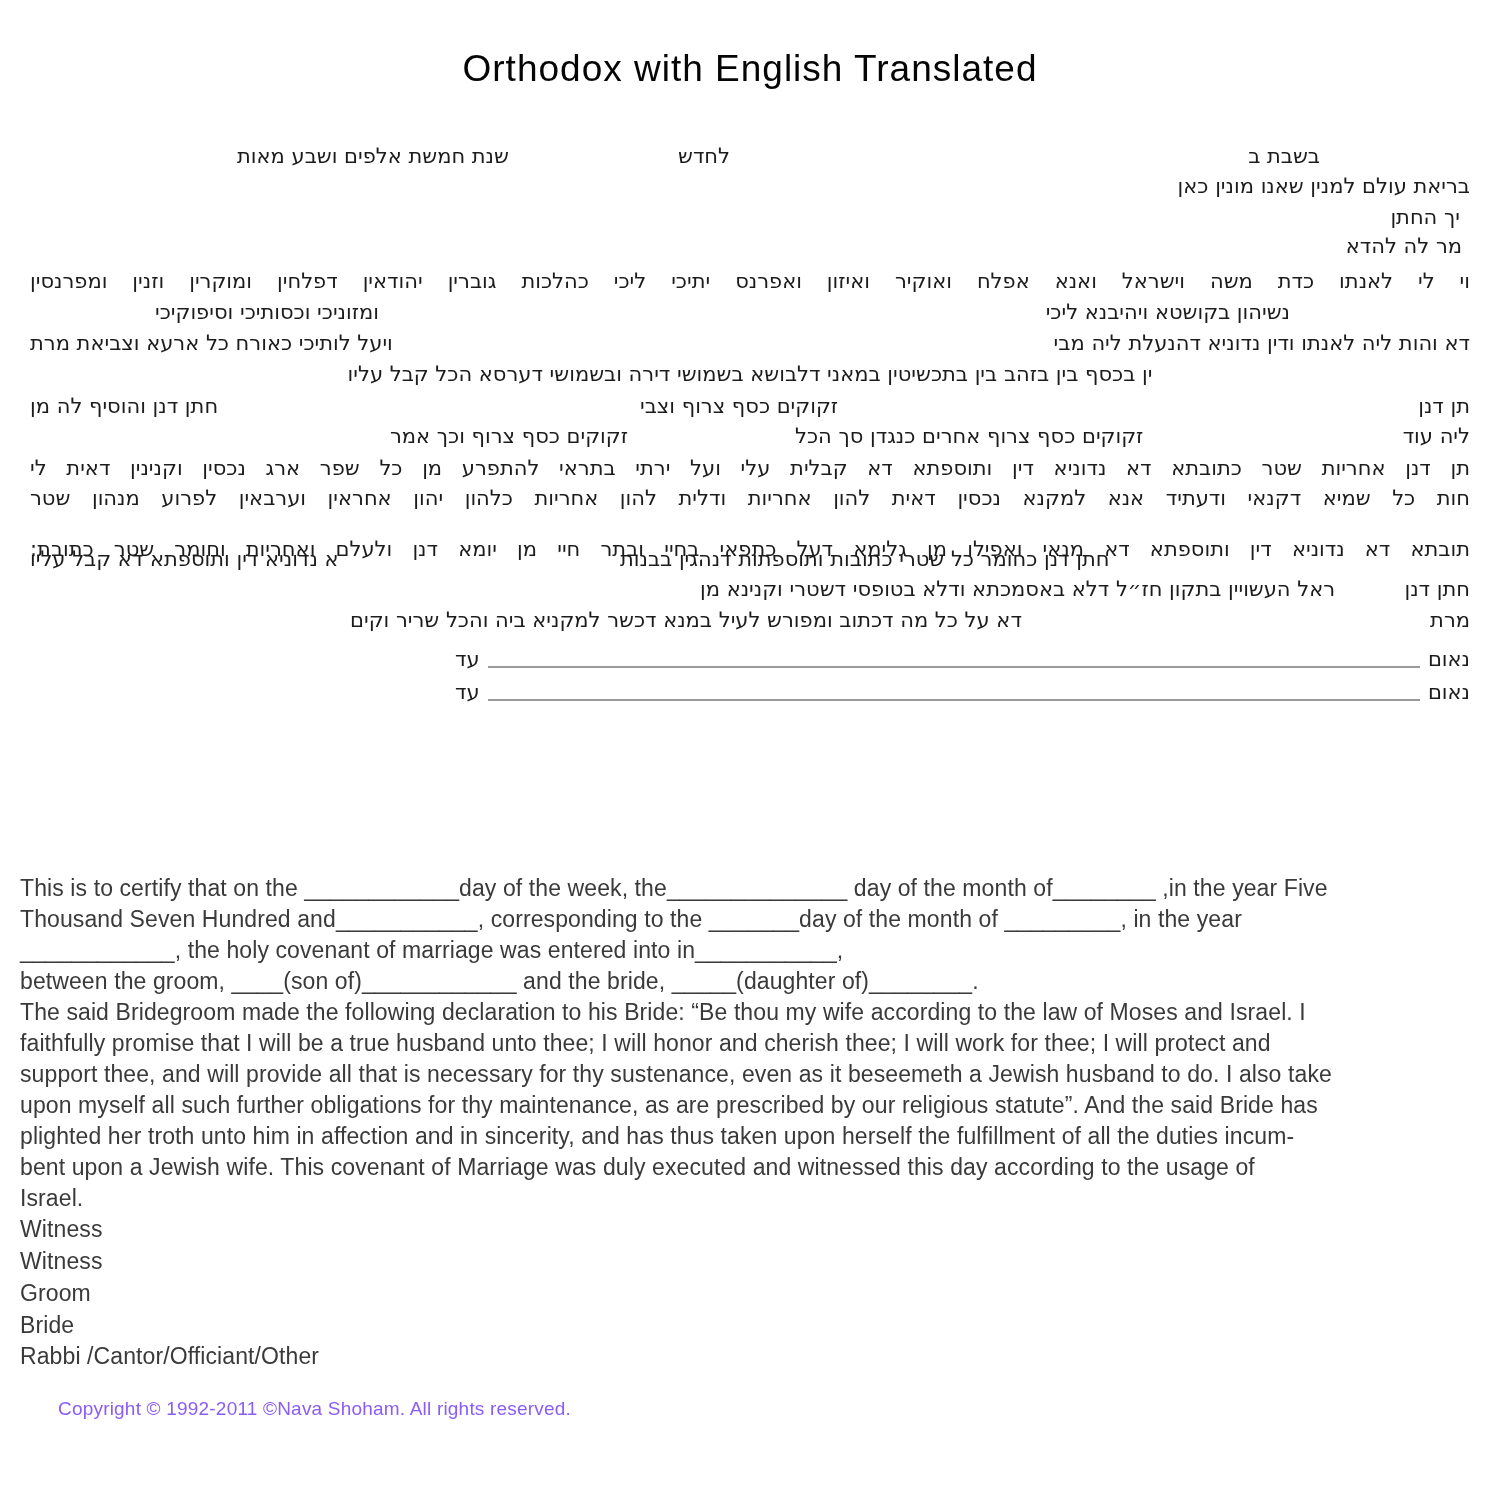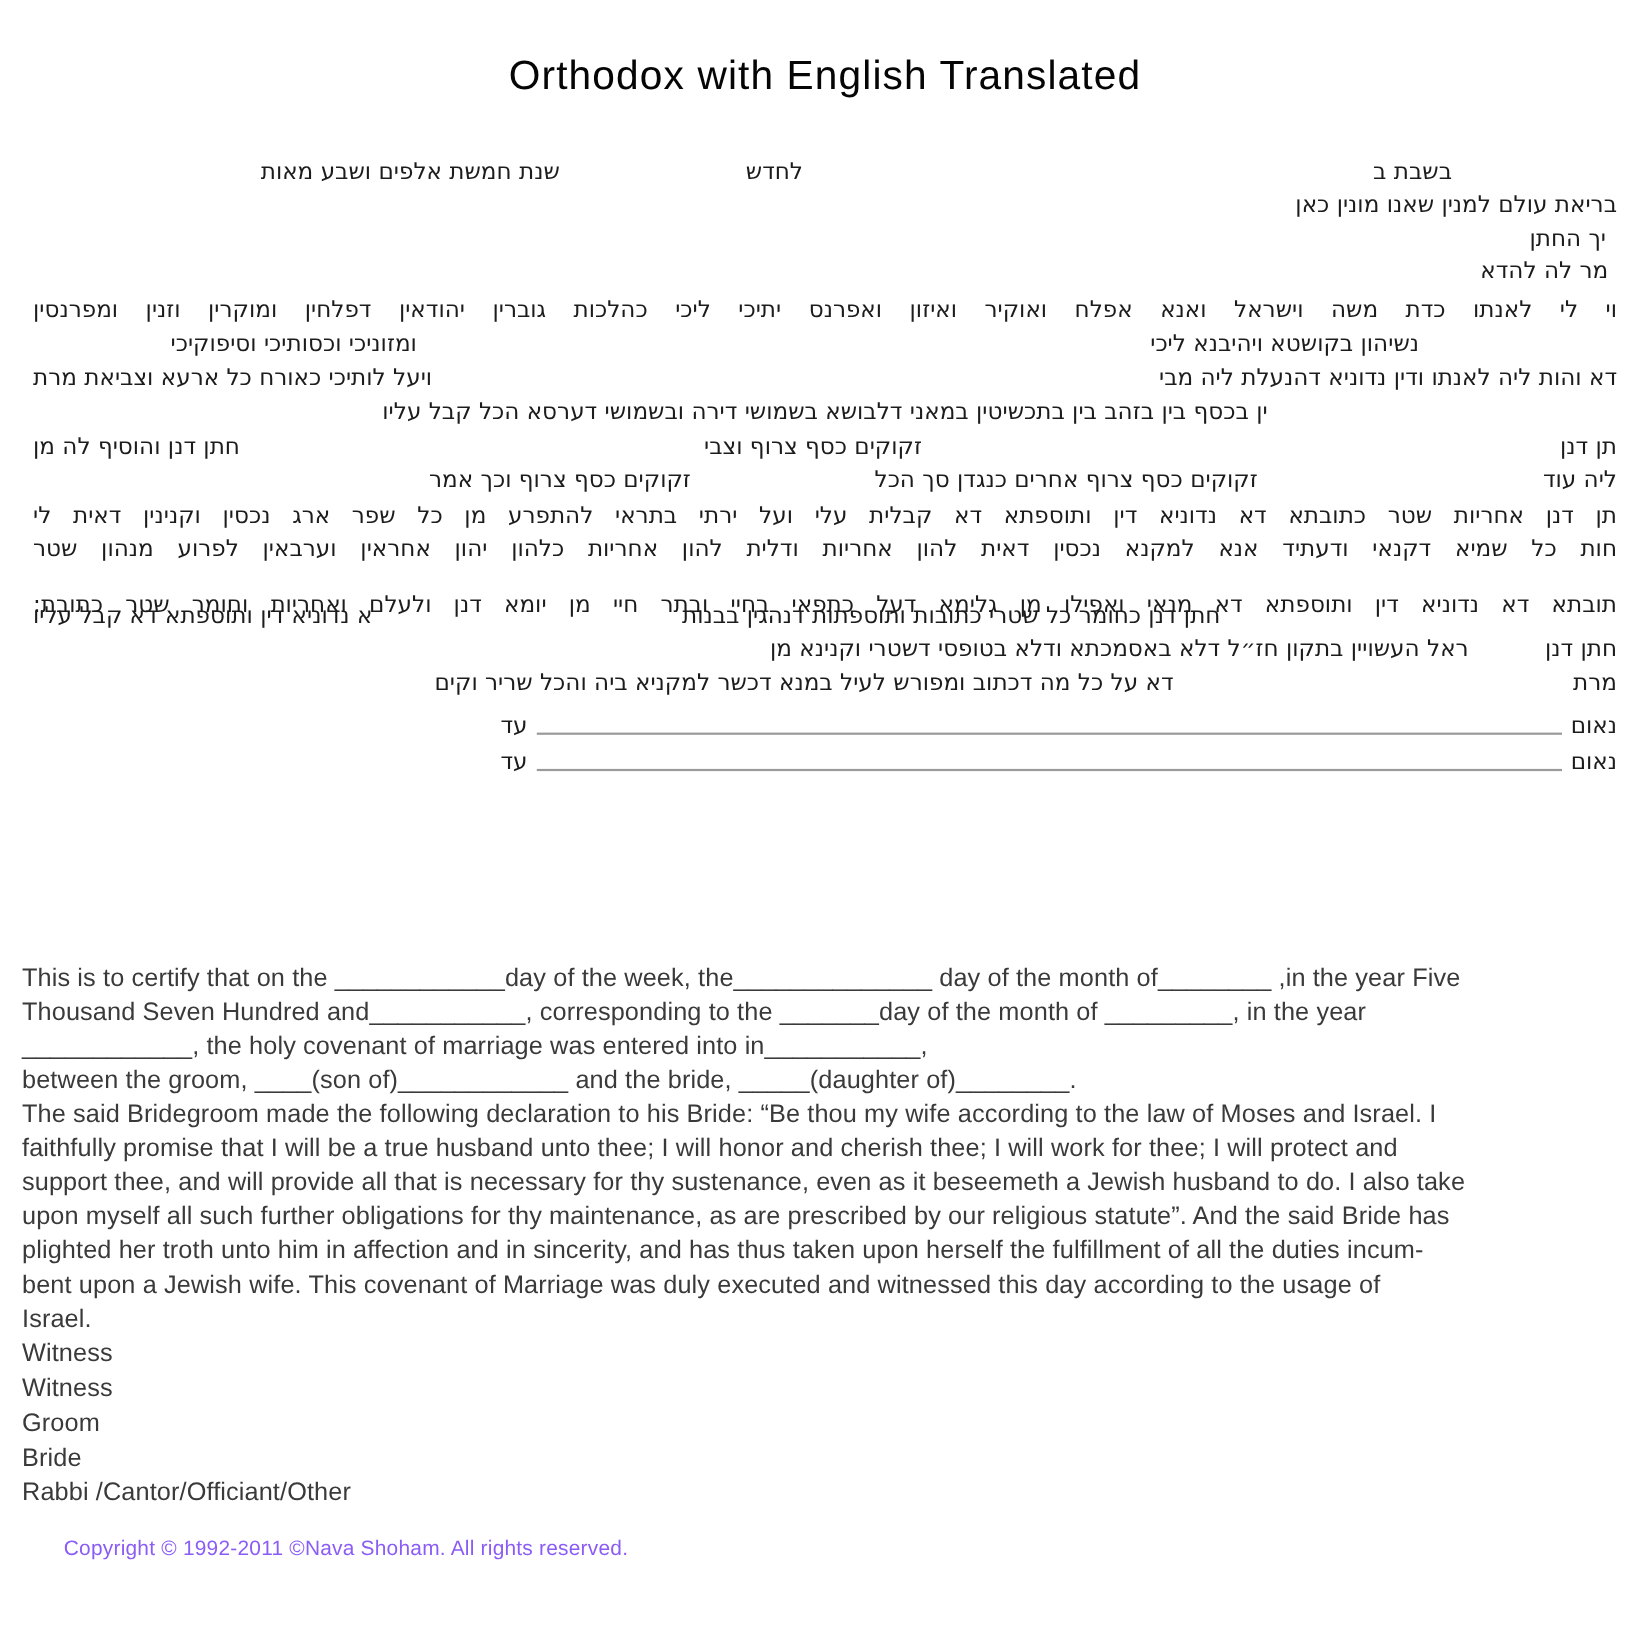--- a/index.html
+++ b/index.html
@@ -97,21 +97,21 @@
       <div class="heb-row" style="top: 405px;">
         <span class="heb-seg" style="left: 0px;">א נדוניא דין ותוספתא דא קבל עליו</span>
         <span class="heb-seg" style="left: 590px;">חתן דנן כחומר כל שטרי כתובות ותוספתות דנהגין בבנות</span>
       </div>
       <div class="heb-row" style="top: 435px;">
         <span class="heb-seg" style="right: 0px;">חתן דנן</span>
         <span class="heb-seg" style="left: 670px;">ראל העשויין בתקון חז״ל דלא באסמכתא ודלא בטופסי דשטרי וקנינא מן</span>
       </div>
       <div class="heb-row" style="top: 466px;">
         <span class="heb-seg" style="right: 0px;">מרת</span>
-        <span class="heb-seg" style="left: 320px; margin-left: 45px;">דא על כל מה דכתוב ומפורש לעיל במנא דכשר למקניא ביה והכל שריר וקים</span>
+        <span class="heb-seg" style="left: 320px;">דא על כל מה דכתוב ומפורש לעיל במנא דכשר למקניא ביה והכל שריר וקים</span>
       </div>
       <div class="heb-row" style="top: 505px;">
         <span class="heb-seg" style="right: 0px;">נאום</span>
         <div class="sig-rule" style="left: 458px; width: 932px;"></div>
         <span class="heb-seg" style="left: 425px;">עד</span>
       </div>
       <div class="heb-row" style="top: 538px;">
         <span class="heb-seg" style="right: 0px;">נאום</span>
         <div class="sig-rule" style="left: 458px; width: 932px;"></div>
         <span class="heb-seg" style="left: 425px;">עד</span>

